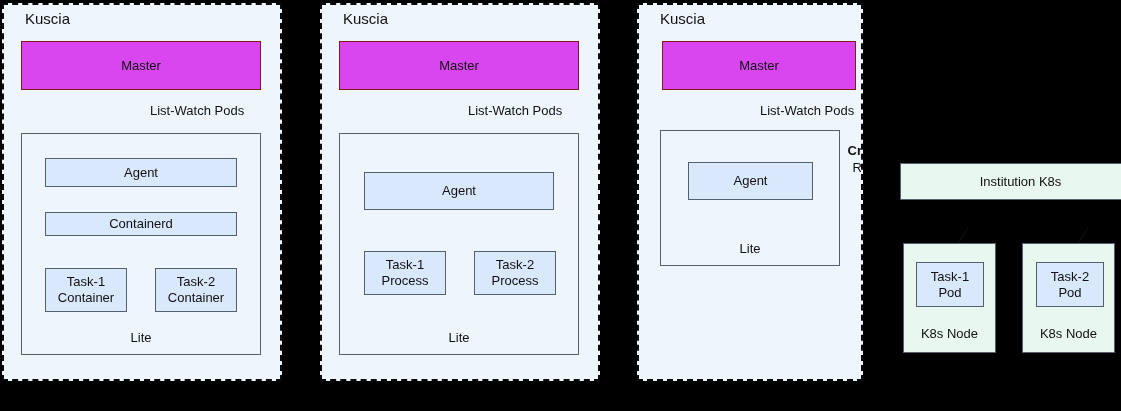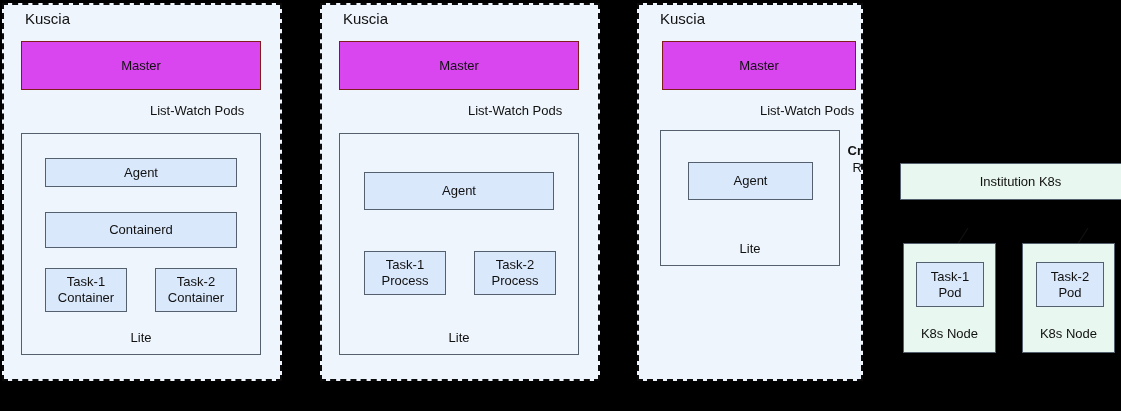--- a/index.html
+++ b/index.html
@@ -135,21 +135,21 @@
   </div>
 
   <div class="box box-plain" style="left:21px; top:41px; width:240px; height:49px;">Master</div>
 
   <div class="edge-label" style="left:150px; top:103px;">List-Watch Pods</div>
 
   <div class="box box-lite" style="left:21px; top:133px; width:240px; height:222px;">Lite</div>
 
   <div class="box box-blue" style="left:45px; top:158px; width:192px; height:29px;">Agent</div>
 
-  <div class="box box-blue" style="left:45px; top:212px; width:192px; height:36px;">Containerd</div>
+  <div class="box box-blue" style="left:45px; top:212px; width:192px; height:24px;">Containerd</div>
 
   <div class="box box-blue" style="left:45px; top:268px; width:82px; height:44px;">Task-1
 Container</div>
 
   <div class="box box-blue" style="left:155px; top:268px; width:82px; height:44px;">Task-2
 Container</div>
 
   <div class="kuscia-panel" style="left:320px; top:3px; width:280px; height:378px;">
     <div class="kuscia-label">Kuscia</div>
   </div>

